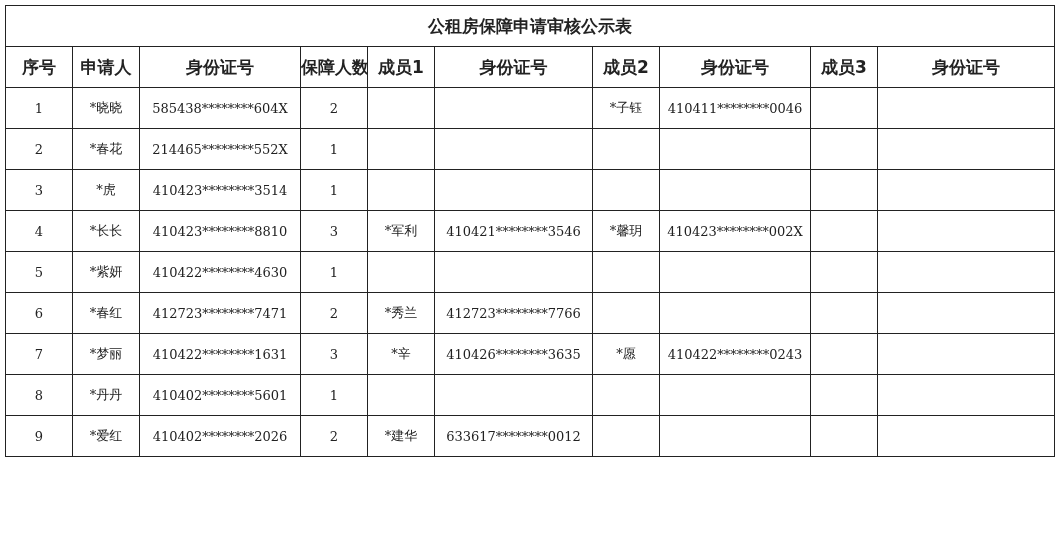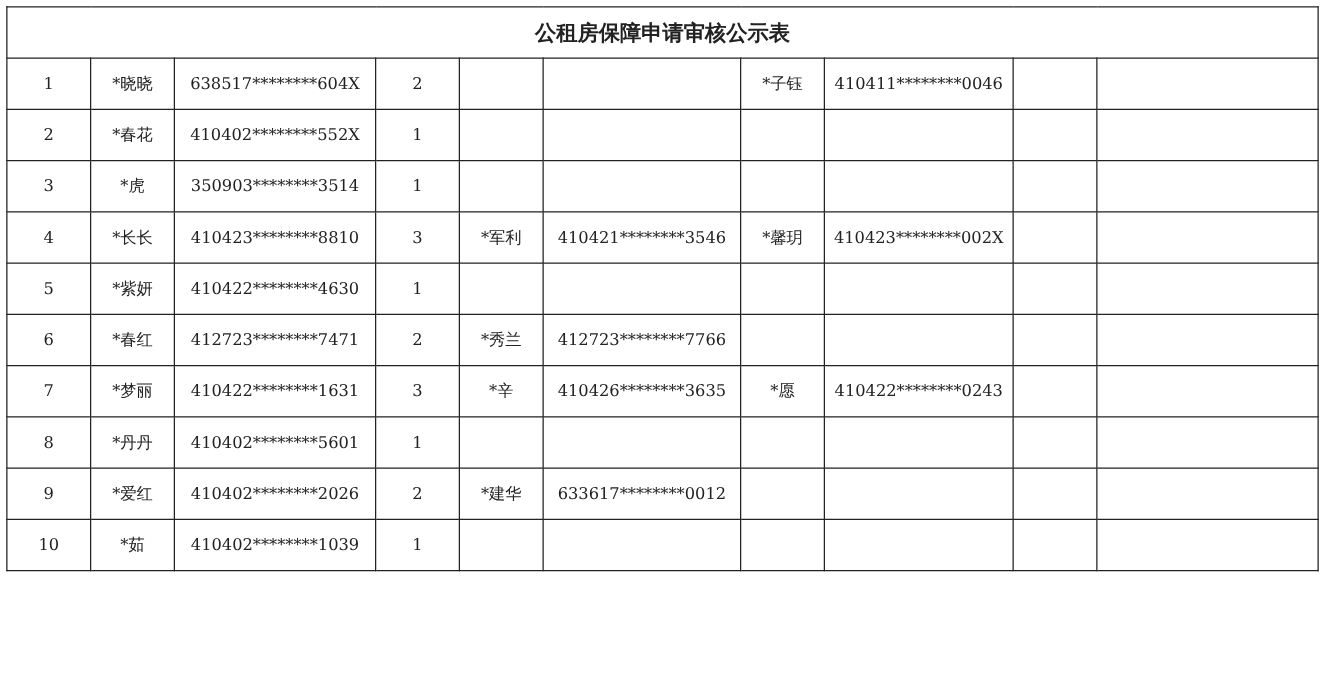--- a/index.html
+++ b/index.html
@@ -37,50 +37,62 @@
       <col style="width:158px">
       <col style="width:67px">
       <col style="width:151px">
     <col style="width:67px">
       <col style="width:177px">
   </colgroup>
   <thead>
     <tr class="title-row">
       <th colspan="10">公租房保障申请审核公示表</th>
     </tr>
+    <tr class="head-row">
+      <th>序号</th>
+      <th>申请人</th>
+      <th>身份证号</th>
+      <th>保障人数</th>
+      <th>成员1</th>
+      <th>身份证号</th>
+      <th>成员2</th>
+      <th>身份证号</th>
+      <th>成员3</th>
+      <th>身份证号</th>
+    </tr>
   </thead>
   <tbody id="tbody">
       <tr class="data-row">
         <td>1</td>
         <td>*晓晓</td>
-        <td>638517********604X</td>
+        <td>585438********604X</td>
         <td>2</td>
         <td></td>
         <td></td>
         <td>*子钰</td>
         <td>410411********0046</td>
         <td></td>
         <td></td>
       </tr>
       <tr class="data-row">
         <td>2</td>
         <td>*春花</td>
-        <td>410402********552X</td>
+        <td>214465********552X</td>
         <td>1</td>
         <td></td>
         <td></td>
         <td></td>
         <td></td>
         <td></td>
         <td></td>
       </tr>
       <tr class="data-row">
         <td>3</td>
         <td>*虎</td>
-        <td>350903********3514</td>
+        <td>410423********3514</td>
         <td>1</td>
         <td></td>
         <td></td>
         <td></td>
         <td></td>
         <td></td>
         <td></td>
       </tr>
       <tr class="data-row">
         <td>4</td>
@@ -147,26 +159,14 @@
         <td>*爱红</td>
         <td>410402********2026</td>
         <td>2</td>
         <td>*建华</td>
         <td>633617********0012</td>
         <td></td>
         <td></td>
         <td></td>
         <td></td>
       </tr>
-      <tr class="data-row">
-        <td>10</td>
-        <td>*茹</td>
-        <td>410402********1039</td>
-        <td>1</td>
-        <td></td>
-        <td></td>
-        <td></td>
-        <td></td>
-        <td></td>
-        <td></td>
-      </tr>
     </tbody>
 </table>
 
 </body></html>

